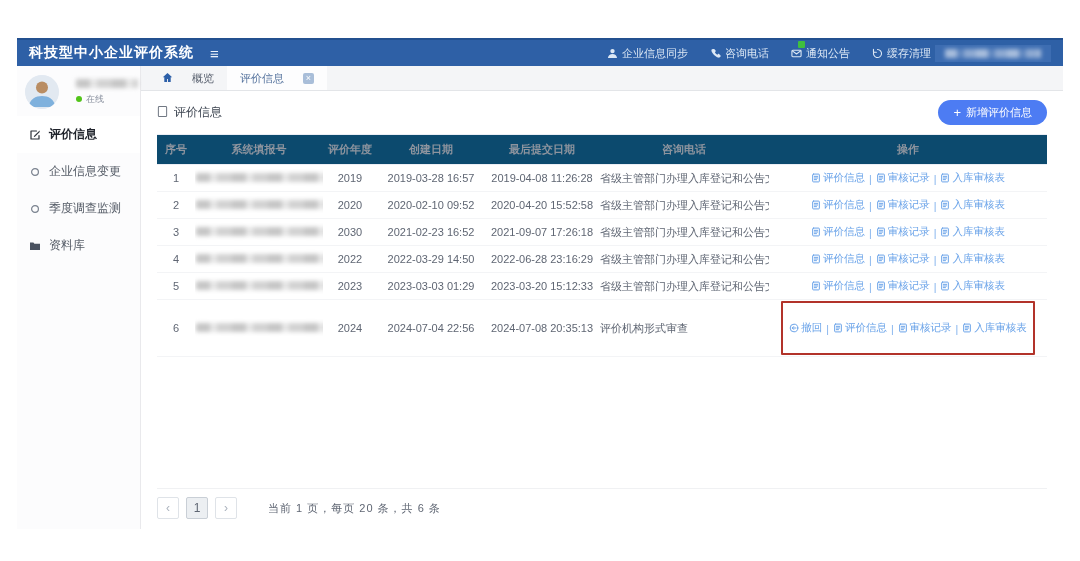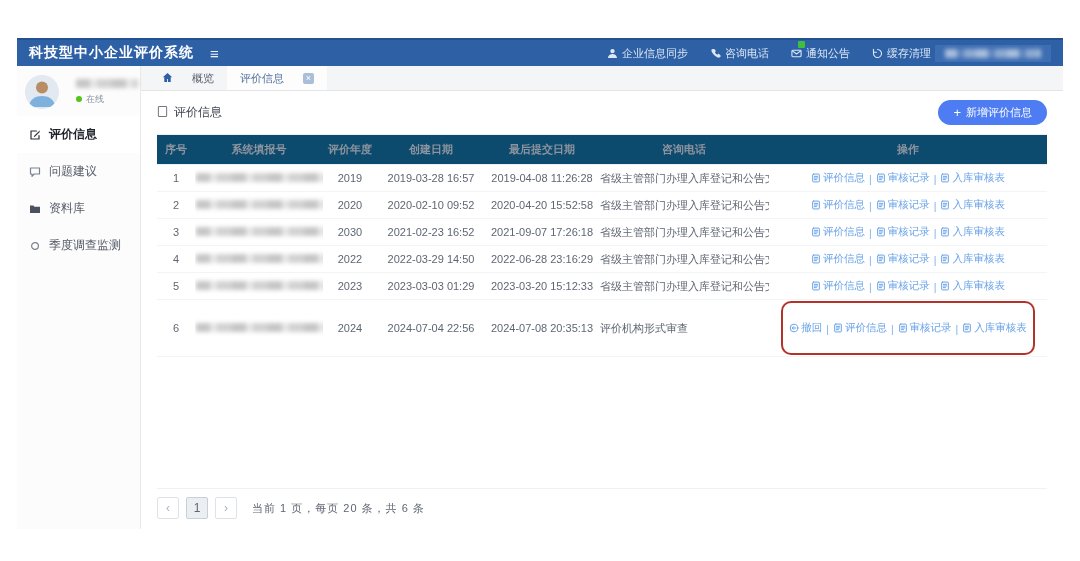--- a/index.html
+++ b/index.html
@@ -61,29 +61,29 @@
   th{background:#0c4a6e;color:#8e949e;font-weight:bold;height:30px;
      border-top:1px solid #ebeef5;border-bottom:1px solid #ebeef5;white-space:nowrap;overflow:hidden}
   td{height:27px;text-align:center;color:#5f6673;border-bottom:1px solid #f3f4f6;
      white-space:nowrap;overflow:hidden}
   td.left{text-align:left}
   .op-cell{font-size:10.5px}
   .op-link{color:var(--link-blue);display:inline-flex;align-items:center;gap:2px;cursor:pointer}
   .op-link .icon{display:inline-flex}
   .op-link .icon svg{width:10px;height:10px}
   .sep{color:var(--link-blue);margin:0 4px;opacity:.85}
-  .opbox{display:inline-block;border:2px solid var(--highlight-red);padding:18px 6px;border-radius:10px}
+  .opbox{display:inline-block;border:2px solid var(--highlight-red);padding:18px 6px;border-radius:1px}
   
   .spacer{flex:1}
   .pager{border-top:1px solid #f0f1f3;padding-top:8px;padding-bottom:10px;display:flex;
          align-items:center;gap:7px;font-size:11px;color:#5f6673;flex-shrink:0}
   .pg-btn{width:22px;height:22px;border:1px solid #dfe3e8;border-radius:2px;display:flex;
           align-items:center;justify-content:center;color:#aab2bd;background:#fff;cursor:pointer;font-size:12px}
   .pg-btn.cur{background:#eceff2;color:#5f6673;border-color:#c9cfd6}
-  .pg-summary{margin-left:8px;letter-spacing:1px}
+  .pg-summary{margin-left:24px;letter-spacing:1px}
 </style>
 </head>
 <body>
 
 <div class="window">
 
   <div class="appbar">
     <span class="app-title">科技型中小企业评价系统</span>
     <span class="hamburger">≡</span>
     <div class="appbar-right">
@@ -154,40 +154,40 @@
               <svg viewBox="0 0 12 12" style="color:#2b3038">
                 <path d="M7.5 2H2v8h8V6.5" stroke="currentColor" fill="none" stroke-width="1.2" stroke-linecap="round" stroke-linejoin="round"></path>
                 <path d="M5 7L10.6 1.4l.1 1.5L5.9 7.7 4.8 7.9z" fill="currentColor"></path>
               </svg>
             </span>
             <span>评价信息</span>
           </div>
           <div class="side-item">
             <span class="icon">
               <svg viewBox="0 0 12 12" style="color:#7a828f">
-                <path d="M1.5 2h9v6H5.2L3 10.3V8H1.5z" stroke="currentColor" fill="none" stroke-width="1.2" stroke-linecap="round" stroke-linejoin="round"></path>
+                <circle cx="6" cy="6" r="3.4" stroke="currentColor" fill="none" stroke-width="1.2" stroke-linecap="round" stroke-linejoin="round"></circle>
               </svg>
             </span>
-            <span>问题建议</span>
+            <span>企业信息变更</span>
+          </div>
+          <div class="side-item">
+            <span class="icon">
+              <svg viewBox="0 0 12 12" style="color:#7a828f">
+                <circle cx="6" cy="6" r="3.4" stroke="currentColor" fill="none" stroke-width="1.2" stroke-linecap="round" stroke-linejoin="round"></circle>
+              </svg>
+            </span>
+            <span>季度调查监测</span>
           </div>
           <div class="side-item">
             <span class="icon">
               <svg viewBox="0 0 12 12" style="color:#4a5260">
                 <path d="M1 2.5h3.4l1 1.2H11V10H1z" fill="currentColor"></path>
               </svg>
             </span>
             <span>资料库</span>
-          </div>
-          <div class="side-item">
-            <span class="icon">
-              <svg viewBox="0 0 12 12" style="color:#7a828f">
-                <circle cx="6" cy="6" r="3.4" stroke="currentColor" fill="none" stroke-width="1.2" stroke-linecap="round" stroke-linejoin="round"></circle>
-              </svg>
-            </span>
-            <span>季度调查监测</span>
           </div>
         </nav>
     </aside>
 
     <div class="main">
       <div class="tabbar">
           <div class="tab">
             <span class="icon"><svg viewBox="0 0 12 12" style="color:#2c5fa8">
                 <path d="M6 1.2L.9 5.6h1.6V11h3V7.6h1V11h3V5.6h1.6z" fill="currentColor"></path>
               </svg></span>

